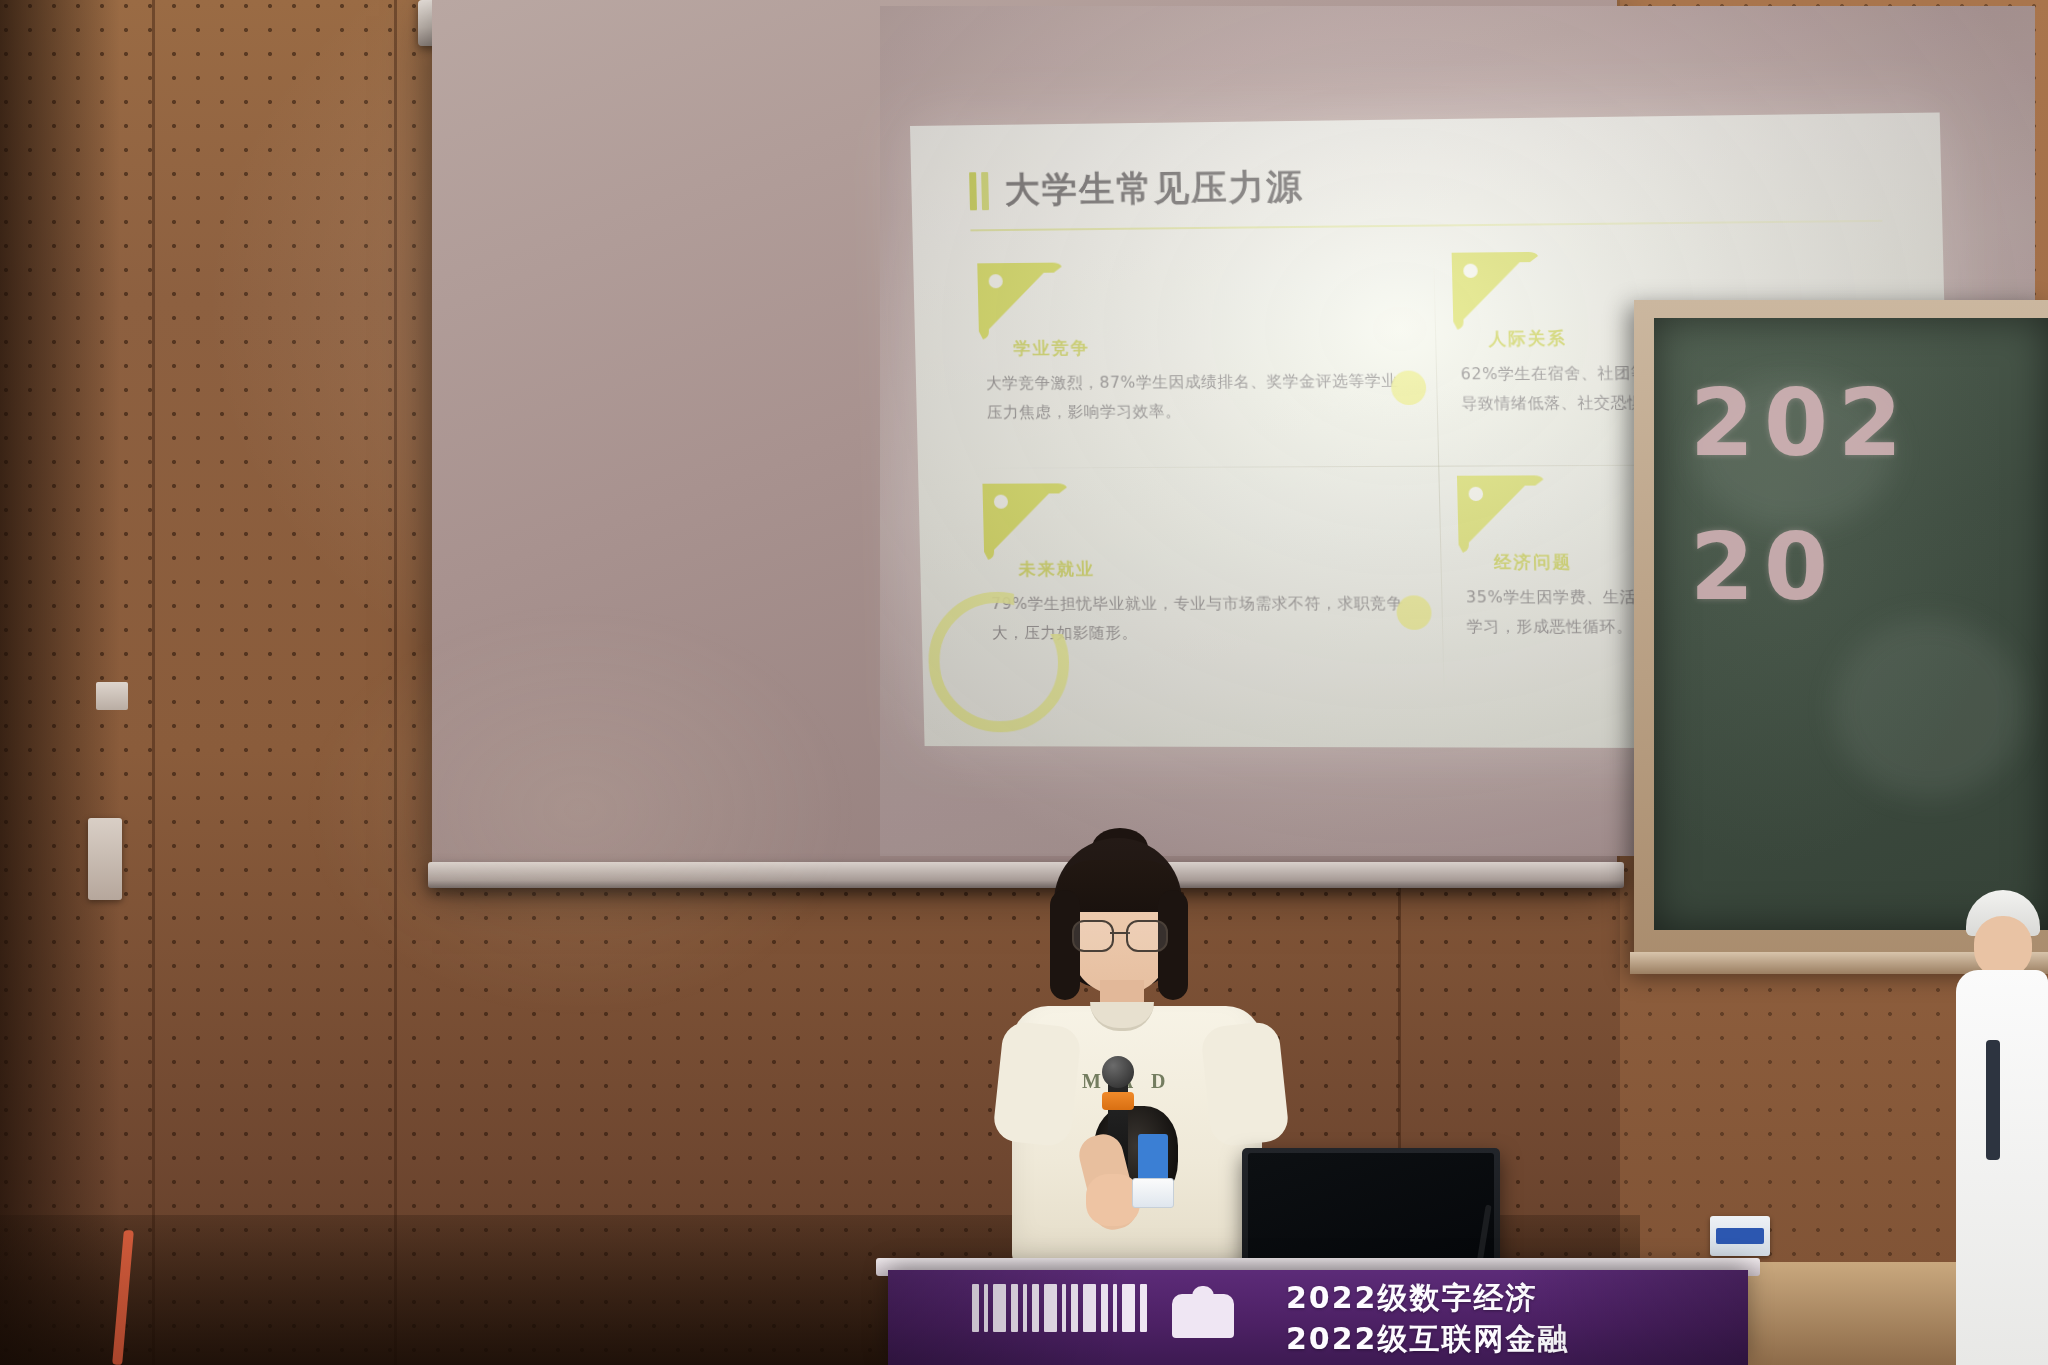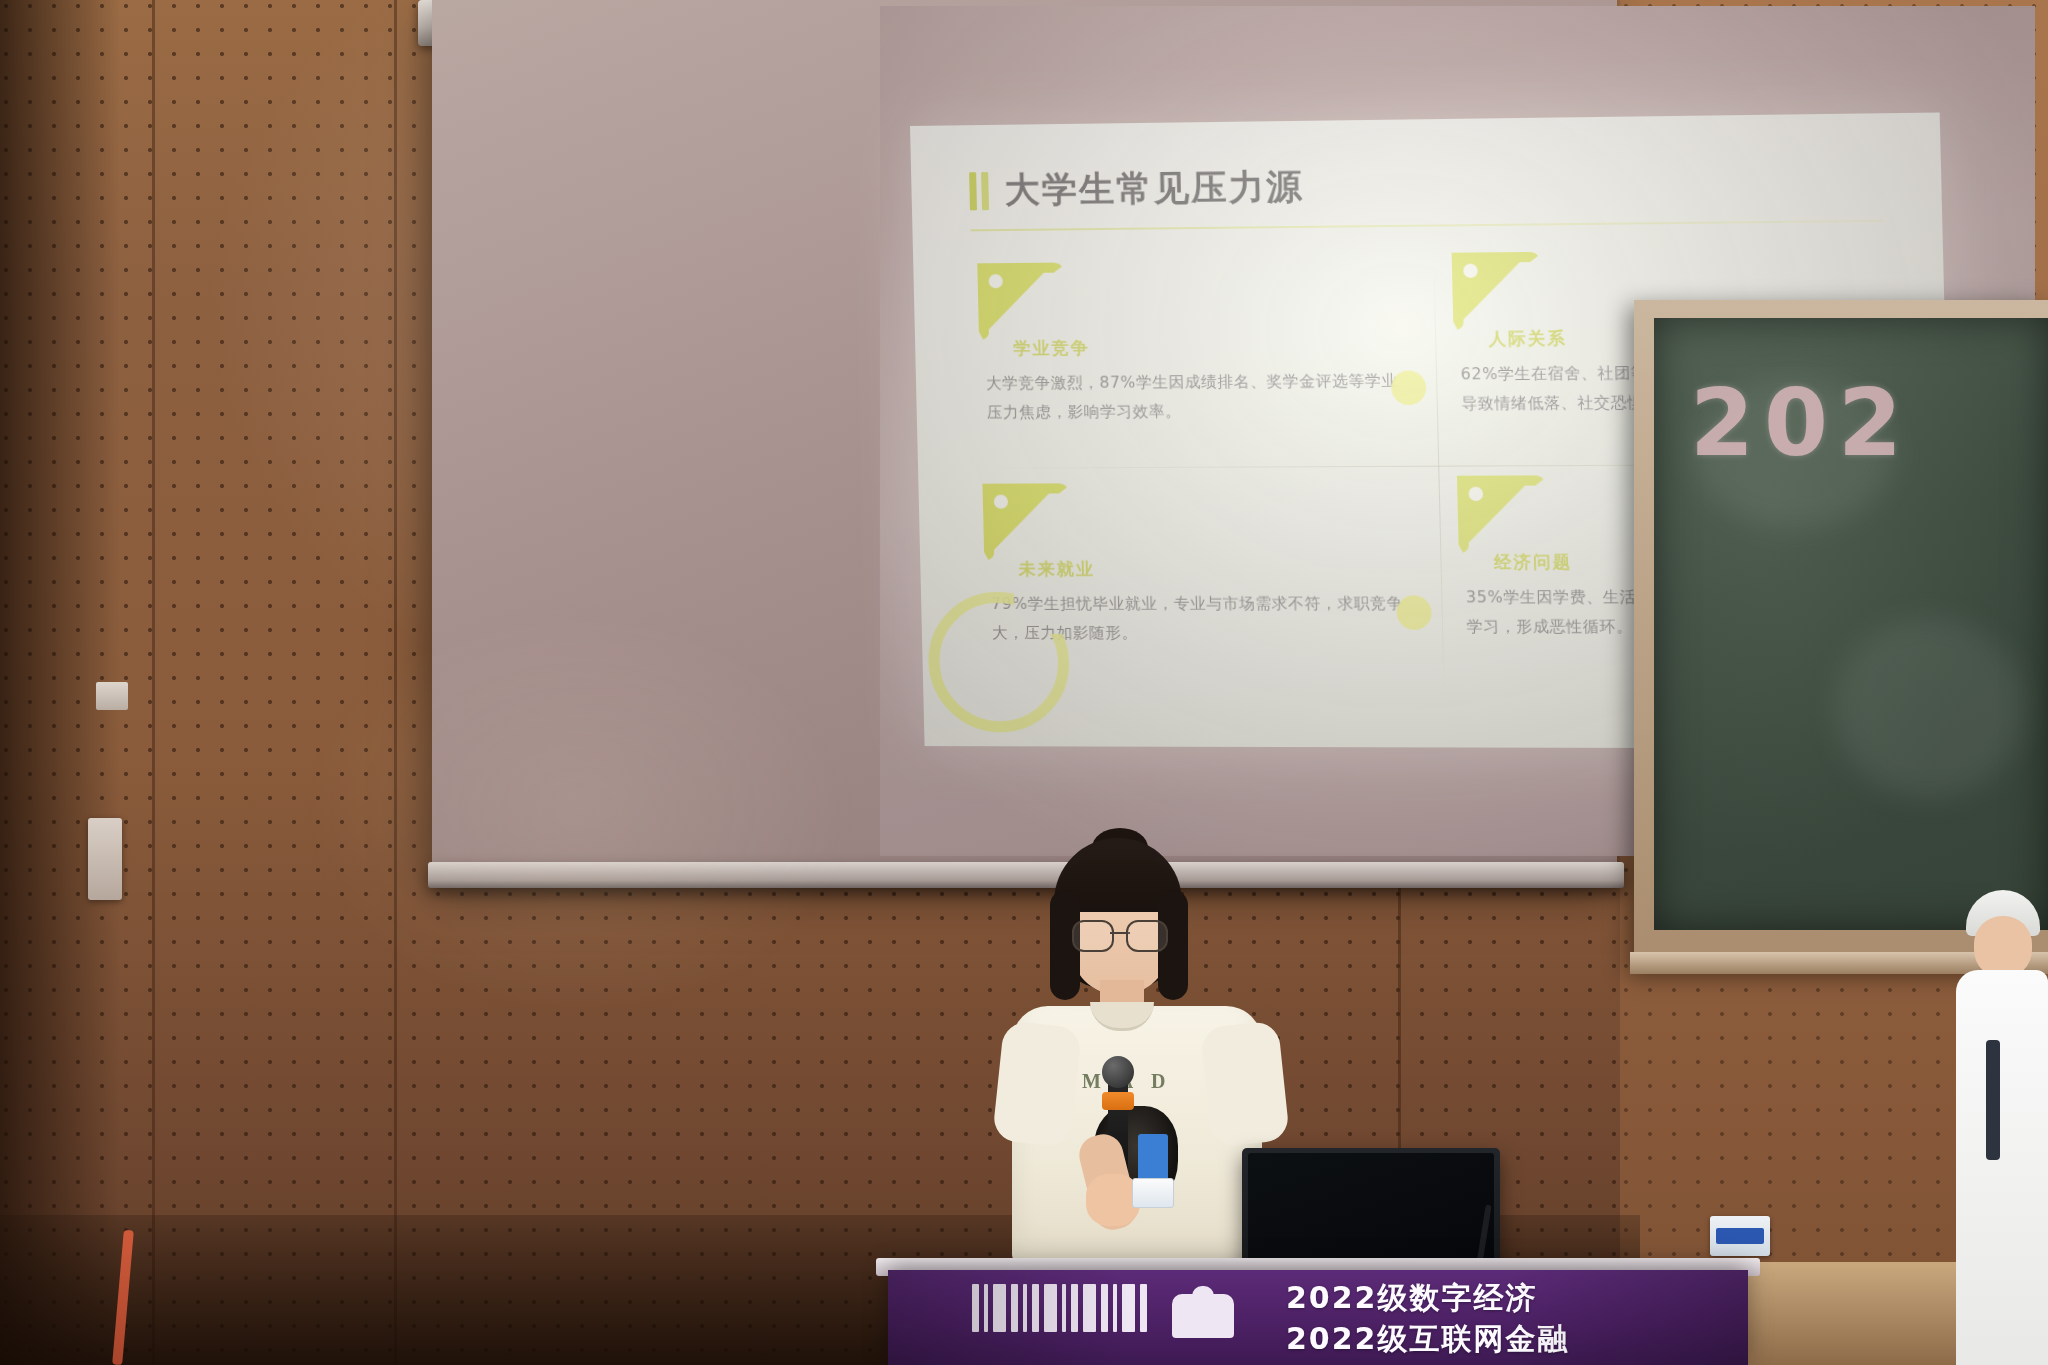--- a/index.html
+++ b/index.html
@@ -445,20 +445,21 @@
       <div class="screen-vignette"></div>
     </div>
   </div>
   <div class="screen-bottom-bar"></div>
 
   <div class="board-frame"></div>
   <div class="board">
     <span class="board-smudge" style="left:40px;top:60px;width:200px;height:150px;"></span>
     <span class="board-smudge" style="left:180px;top:300px;width:190px;height:180px;"></span>
     <span class="chalk" style="left:36px;top:52px;">202</span>
+    <span class="chalk" style="left:36px;top:196px;">20</span>
   </div>
   <div class="board-rail"></div>
   <div class="chalkbox">
       <b></b>
     </div>
   <div class="desk-right"></div>
 
   <div class="side-person">
     <span class="side-cap"></span>
     <span class="side-head"></span>

